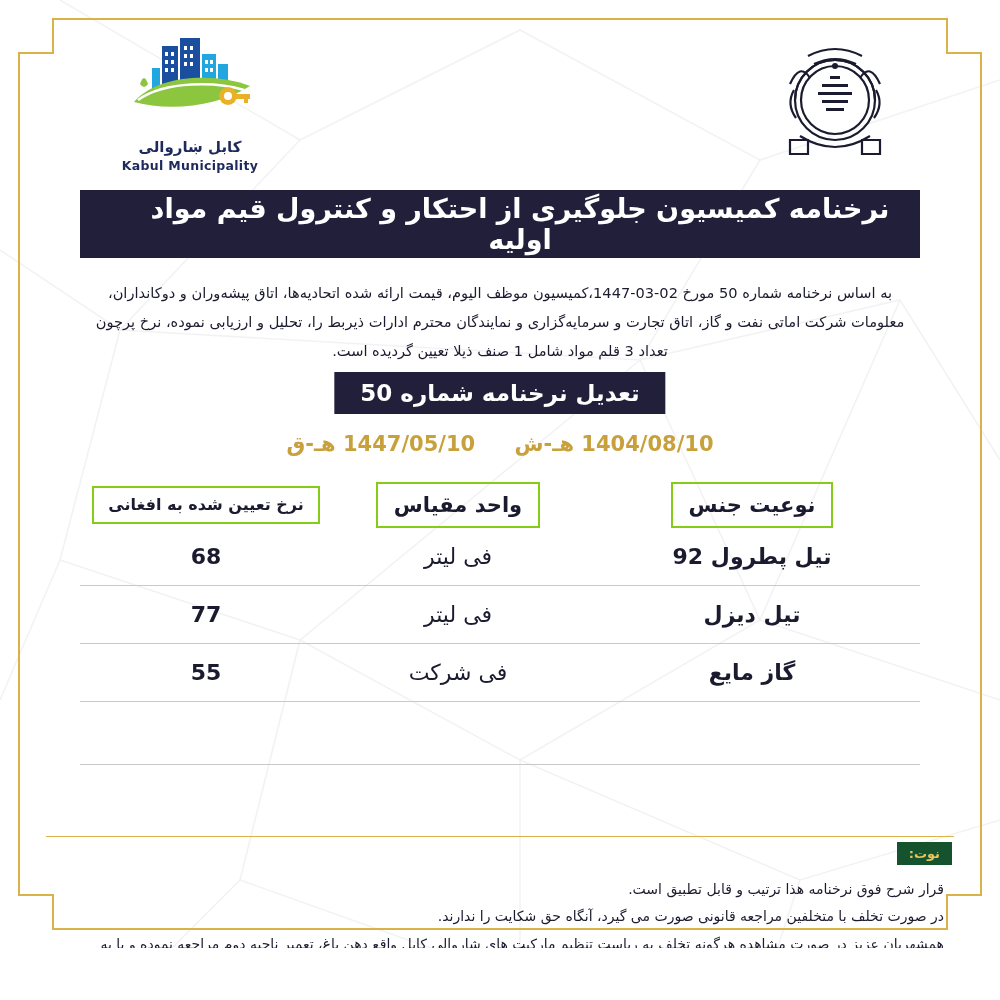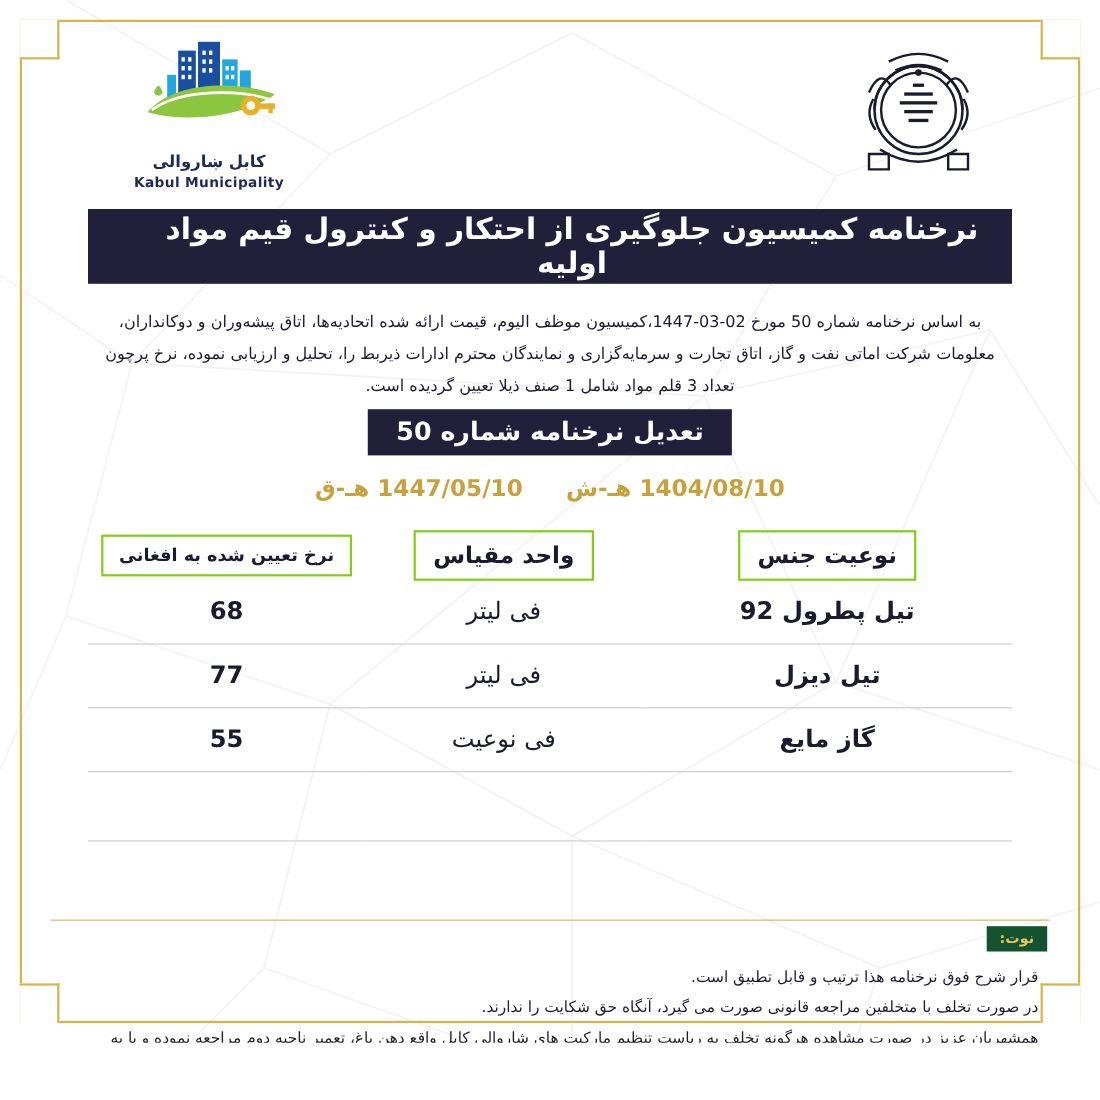--- a/index.html
+++ b/index.html
@@ -368,21 +368,21 @@
             <td class="cell-unit">فی لیتر</td>
             <td class="cell-rate">68</td>
           </tr>
           <tr>
             <td class="cell-name">تیل دیزل</td>
             <td class="cell-unit">فی لیتر</td>
             <td class="cell-rate">77</td>
           </tr>
           <tr>
             <td class="cell-name">گاز مایع</td>
-            <td class="cell-unit">فی نوعیت</td>
+            <td class="cell-unit">فی شرکت</td>
             <td class="cell-rate">55</td>
           </tr>
           <tr class="empty">
             <td></td>
             <td></td>
             <td></td>
           </tr>
         </tbody>
       </table>
     </div>

